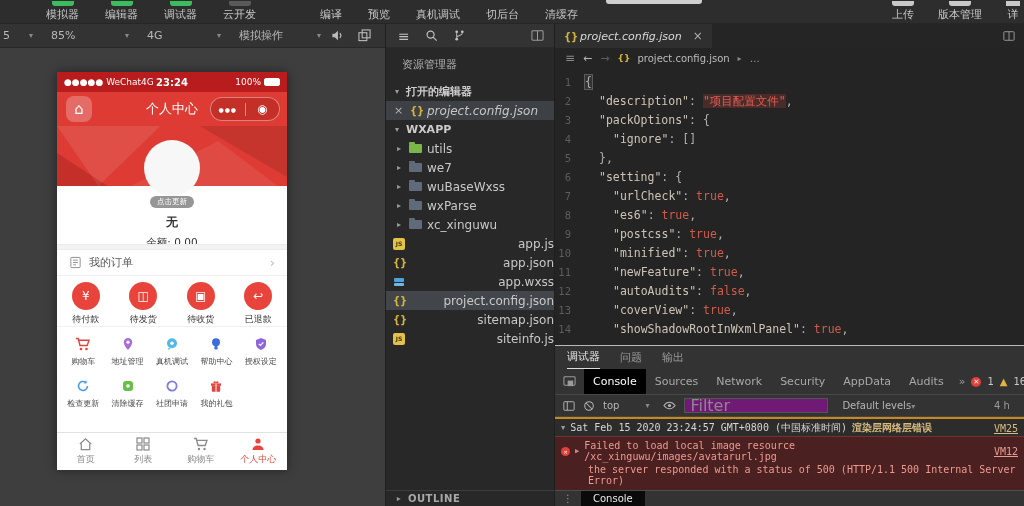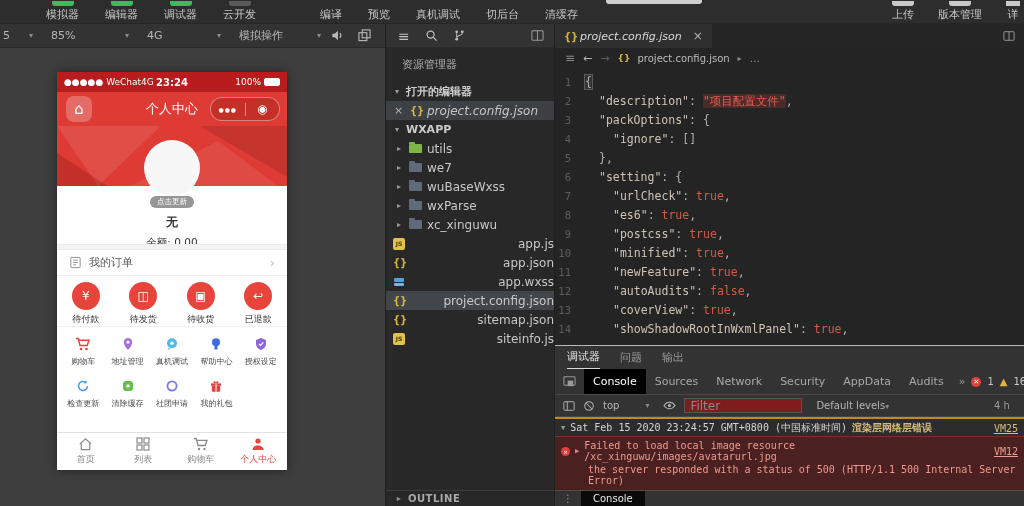--- a/index.html
+++ b/index.html
@@ -133,21 +133,21 @@
   .dt-inspect { padding:0 8px; color:#9a9a9a; }
   .dt-panel { padding:0 9px; height:100%; display:flex; align-items:center; }
   .dt-panel.active { background:#000; color:#fff; }
   .dt-over { padding:0 6px; color:#9a9a9a; }
   .dt-badges { margin-left:auto; display:flex; align-items:center; gap:6px; padding-right:2px; font-size:10px; color:#c8c8c8; white-space:nowrap; }
   .err-dot { width:10px; height:10px; border-radius:50%; background:#e2403a; color:#fff; font-size:7px; display:flex; align-items:center; justify-content:center; }
   .err-dot::before { content:"✕"; }
   .warn-tri { color:#e2b341; font-size:10px; }
   .warn-tri::before { content:"▲"; }
   .dt-filter { height:22px; display:flex; align-items:center; gap:8px; padding:0 8px; border-bottom:1px solid #444; font-size:10px; color:#b5b5b5; }
-  .flt-input { width:118px; height:15px; background:#7f1d1d; border:1px solid #555; color:#ccc; font-size:12px; padding:0 5px; font-family:inherit; }
+  .flt-input { width:144px; height:15px; background:#701a75; border:1px solid #555; color:#ccc; font-size:16px; padding:0 5px; font-family:inherit; }
   .flt-input::placeholder { color:#8a8a8a; }
   .dt-hidden { margin-left:auto; color:#9a9a9a; white-space:nowrap; overflow:hidden; width:22px; }
   .dt-console { flex:1; background:#2c2c2c; border-top:2px solid #c8881e; font-family:"DejaVu Sans Mono","Liberation Mono",monospace; font-size:10px; overflow:hidden; }
   .con-group { display:flex; align-items:center; padding:2px 6px 1px; color:#d8d6d3; gap:5px; }
   .con-arrow { font-size:7px; color:#9a9a9a; }
   .con-label { font-weight:bold; color:#d7ba7d; }
   .con-link { margin-left:auto; text-decoration:underline; color:#d7ba7d; }
   .con-error { background:#4b2020; border-top:1px solid #773030; border-bottom:1px solid #773030; color:#ef9a91; padding:3px 6px 4px; }
   .con-err-l1 { display:flex; align-items:center; gap:5px; }
   .con-err-l2 { padding-left:27px; margin-top:2px; }

